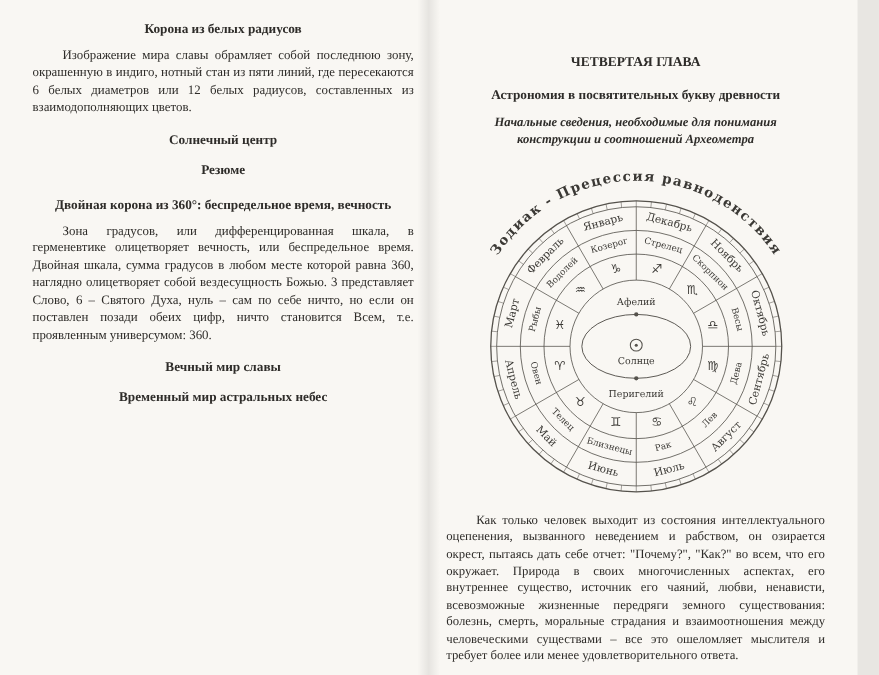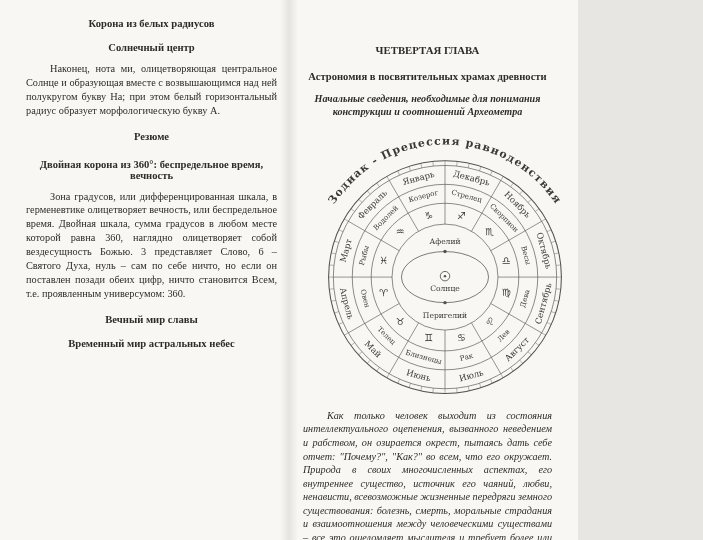--- a/index.html
+++ b/index.html
@@ -2,21 +2,21 @@
 <html><head>
 <meta charset="utf-8">
 <style>
   * { margin:0; padding:0; box-sizing:border-box; }
   html,body { background:#e8e6e2; }
   body {
     font-family:"Liberation Serif","DejaVu Serif",serif;
     color:#2e2c29;
     width:703px; height:540px; overflow:hidden;
   }
-  .spread { position:relative; width:578px; height:540px; background:#f9f7f3; display:flex; overflow:hidden; }
+  .spread { position:relative; width:686px; height:540px; background:#f9f7f3; display:flex; overflow:hidden; }
   .gutter {
     position:absolute; left:calc(50% - 9px); top:0; width:18px; height:100%;
     background:linear-gradient(90deg, rgba(0,0,0,0) 0%, rgba(0,0,0,0.08) 50%, rgba(0,0,0,0) 100%);
     pointer-events:none;
   }
   .page { width:50%; height:100%; }
   .page-left  { padding:12px 12px 0 26px; }
   .page-right { padding:12px 26px 16px 14px;margin-top:28px; }
 
   .h { font-size:10.6px; font-weight:bold; text-align:center; margin:13px 0 9px; }
@@ -28,45 +28,45 @@
   .chapter  { font-size:10.8px; font-weight:bold; text-align:center; margin-top:4px; }
   .title    { font-size:10.8px; font-weight:bold; text-align:center; margin-top:15px; letter-spacing:.5px; }
   .subtitle { font-size:10.6px; font-weight:bold; text-align:center; margin-top:15px; }
   .lead {
     margin:11px auto 0; max-width:268px; font-size:10.1px; font-weight:bold;
     font-style:italic; text-align:center; line-height:1.28;
   }
   .diagram-wrap { text-align:center; margin-top:1px; }
   svg text { font-family:"DejaVu Serif","Liberation Serif",serif; fill:#3b3935; }
   svg text.glyph { font-family:"DejaVu Sans",sans-serif; }
-  .p-right { margin-top:3px; font-size:10.2px; line-height:1.33; text-align:justify; text-indent:24px;font-style:italic; }
+  .p-right { margin-top:3px; font-size:10.2px; line-height:1.33; text-align:justify; text-indent:24px; }
 </style>
 </head>
 <body>
 
 <div class="spread">
 
   <div class="page page-left">
     <h3 class="h first">Корона из белых радиусов</h3>
+    <p class="p">Изображение мира славы обрамляет собой последнюю зону, окрашенную в индиго, нотный стан из пяти линий, где пересекаются 6 белых диаметров или 12 белых радиусов, составленных из взаимодополняющих цветов.</p>
 
     <h3 class="h">Солнечный центр</h3>
-    <p class="p">Наконец, нота ми, олицетворяющая центральное Солнце и образующая вместе с возвышающимся над ней полукругом букву На; при этом белый горизонтальный радиус образует морфологическую букву А.</p>
 
     <h3 class="h tight-b">Резюме</h3>
     <h3 class="h tight-t">Двойная корона из 360°: беспредельное время, вечность</h3>
     <p class="p">Зона градусов, или дифференцированная шкала, в герменевтике олицетворяет вечность, или беспредельное время. Двойная шкала, сумма градусов в любом месте которой равна 360, наглядно олицетворяет собой вездесущность Божью. 3 представляет Слово, 6 – Святого Духа, нуль – сам по себе ничто, но если он поставлен позади обеих цифр, ничто становится Всем, т.е. проявленным универсумом: 360.</p>
 
     <h3 class="h">Вечный мир славы</h3>
 
     <h3 class="h">Временный мир астральных небес</h3>
   </div>
 
   <div class="page page-right">
     <h3 class="chapter">ЧЕТВЕРТАЯ ГЛАВА</h3>
-    <h3 class="subtitle">Астрономия в посвятительных храмах древности</h3>
+    <h3 class="subtitle">Астрономия в посвятительных букву древности</h3>
     <p class="lead">Начальные сведения, необходимые для понимания конструкции и соотношений Археометра</p>
 
     <div class="diagram-wrap">
       <svg id="zodiac-svg" width="284" height="282" viewBox="0 0 300 298" xmlns="http://www.w3.org/2000/svg" xmlns:xlink="http://www.w3.org/1999/xlink">
           <circle cx="150" cy="166" r="123" fill="none" stroke="#55524c" stroke-width="1.1"></circle>
           <circle cx="150" cy="166" r="118" fill="none" stroke="#55524c" stroke-width="0.7"></circle>
           <circle cx="150" cy="166" r="98" fill="none" stroke="#55524c" stroke-width="0.7"></circle>
           <circle cx="150" cy="166" r="78" fill="none" stroke="#55524c" stroke-width="0.7"></circle>
           <circle cx="150" cy="166" r="56" fill="none" stroke="#55524c" stroke-width="0.7"></circle>
           <line x1="150" y1="48" x2="150" y2="43" stroke="#55524c" stroke-width="0.45"></line>

